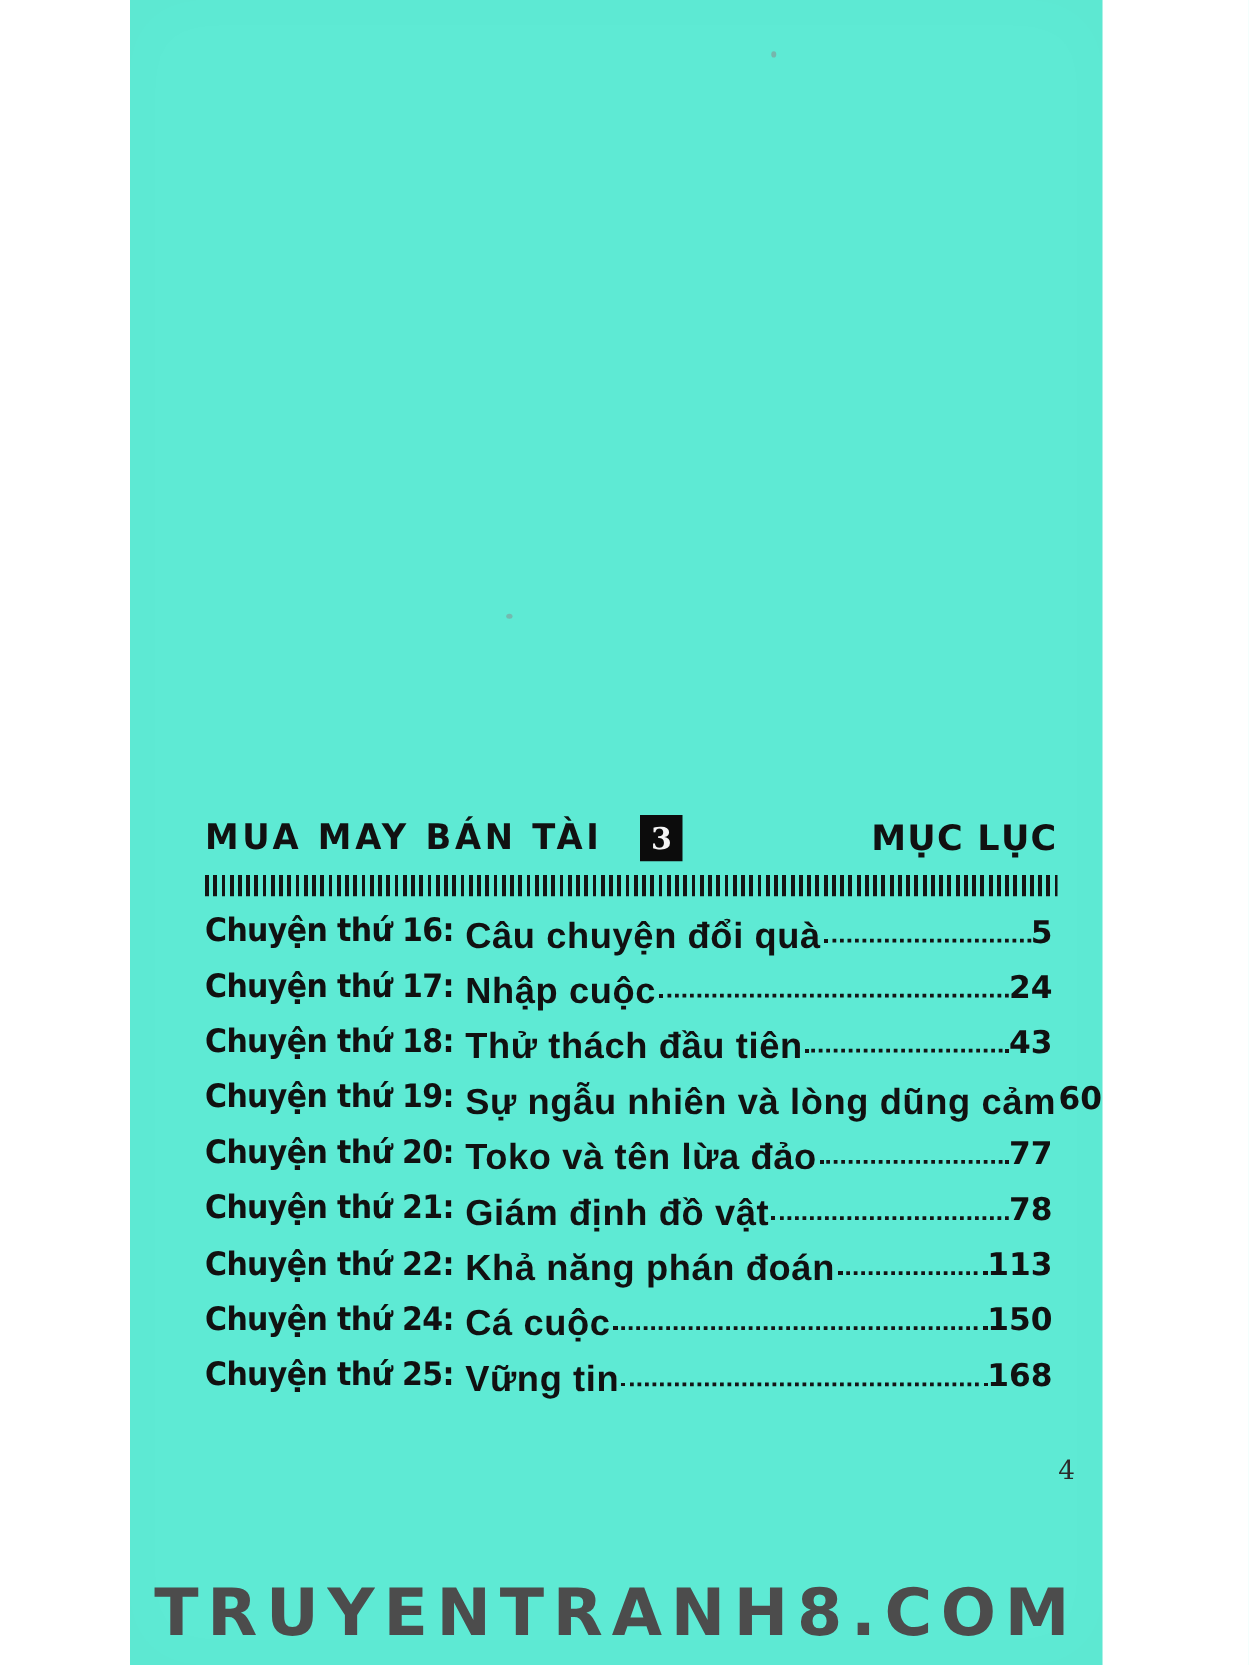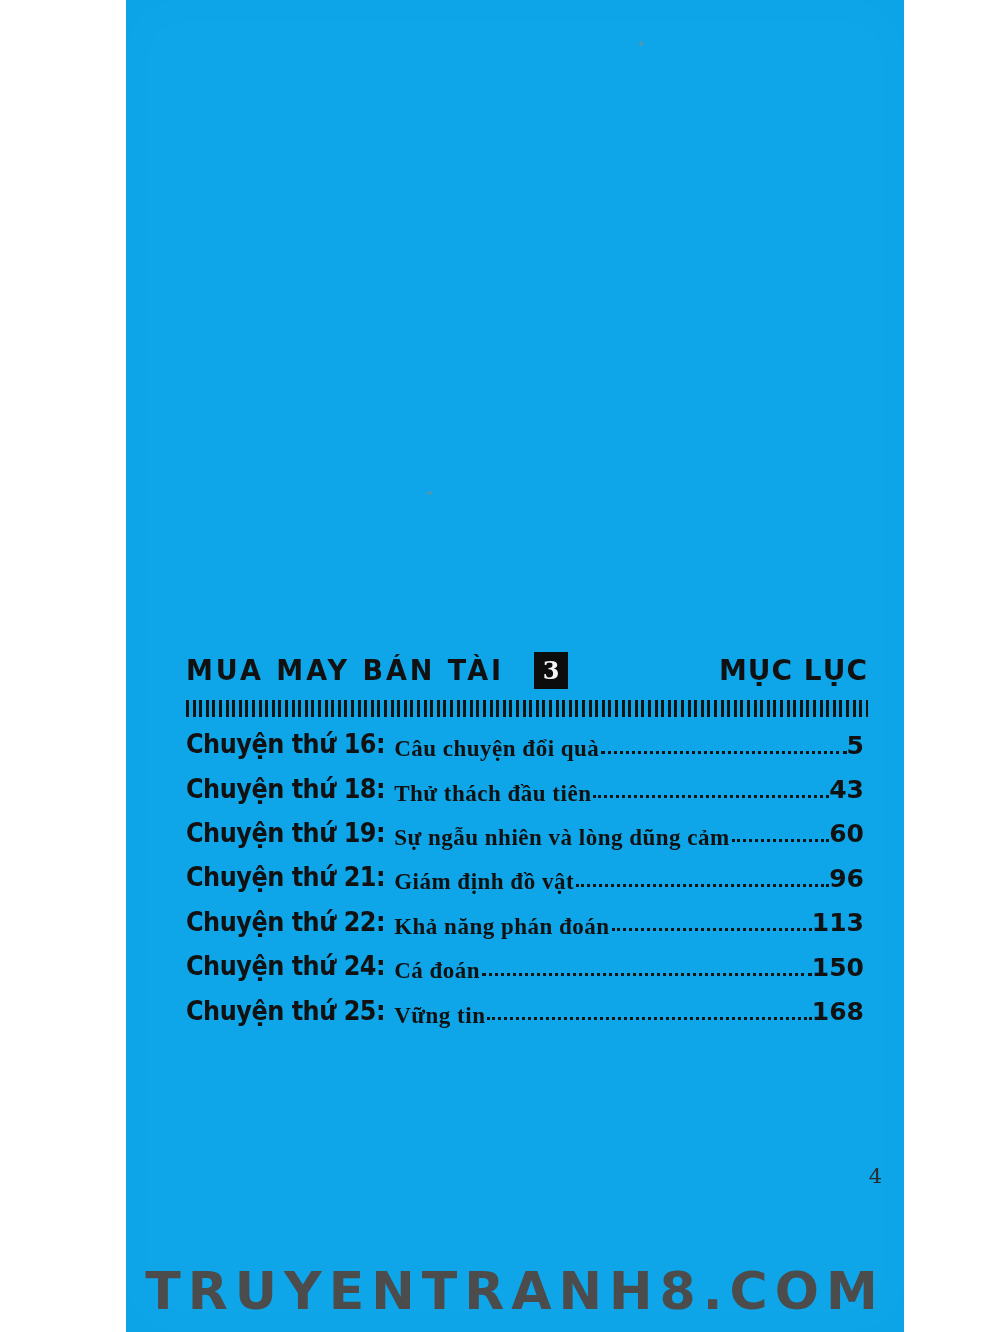--- a/index.html
+++ b/index.html
@@ -1,21 +1,21 @@
 <!DOCTYPE html>
 <html><head>
 <meta charset="utf-8">
 <style>
   * { margin: 0; padding: 0; box-sizing: border-box; }
   html, body { width: 999px; height: 1332px; background: #ffffff; overflow: hidden; }
   body { font-family: "Liberation Sans", sans-serif; color: #111111; position: relative; }
 
   .scan-page {
-    position: absolute; left: 126px; top: 0; width: 778px; height: 1332px;
-    background: #0ea5e9;
+    position: absolute; left: 104px; top: 0; width: 778px; height: 1332px;
+    background: #5eead4;
     box-shadow: inset 0 0 60px rgba(0,0,0,0.015);
   }
 
   .speck { position: absolute; background: #8a8a8a; border-radius: 50%; }
   .speck-top { left: 513px; top: 41px; width: 4px; height: 5px; opacity: .55; }
   .speck-mid { left: 301px; top: 491px; width: 5px; height: 4px; opacity: .5; }
 
   
   .toc-header {
     position: absolute; left: 60px; right: 36px; top: 650px; height: 40px;
@@ -45,22 +45,22 @@
 
   
   .toc-list { position: absolute; left: 60px; right: 40px; top: 722px; }
   .toc-row { height: 44.4px; display: flex; align-items: center; white-space: nowrap; }
   .toc-label {
     font-family: "DejaVu Sans", sans-serif;
     font-weight: 900; font-size: 24px; letter-spacing: -0.5px;
     transform: scaleY(1.08); flex: 0 0 auto;
   }
   .toc-title {
-    font-family: Liberation Serif, serif;
-    font-weight: 700; font-size: 23px; margin-left: 9px; flex: 0 0 auto;
+    font-family: Liberation Sans, sans-serif;
+    font-weight: 700; font-size: 29px; margin-left: 9px; flex: 0 0 auto;
     letter-spacing: 0.5px;
     margin-top: 10px;
   }
   .toc-leader {
     flex: 1 1 auto; height: 1px; margin-left: 2px;
     border-bottom: 3px dotted #141414; transform: translateY(8px);
   }
   .toc-page {
     font-family: "DejaVu Sans", sans-serif;
     font-weight: 700; font-size: 25px; flex: 0 0 auto; transform: translateY(1px);
@@ -95,46 +95,58 @@
   <div class="striped-bar"></div>
 
   <div class="toc-list">
     <div class="toc-row">
       <span class="toc-label">Chuyện thứ 16:</span>
       <span class="toc-title">Câu chuyện đổi quà</span>
       <span class="toc-leader"></span>
       <span class="toc-page">5</span>
     </div>
     <div class="toc-row">
+      <span class="toc-label">Chuyện thứ 17:</span>
+      <span class="toc-title">Nhập cuộc</span>
+      <span class="toc-leader"></span>
+      <span class="toc-page">24</span>
+    </div>
+    <div class="toc-row">
       <span class="toc-label">Chuyện thứ 18:</span>
       <span class="toc-title">Thử thách đầu tiên</span>
       <span class="toc-leader"></span>
       <span class="toc-page">43</span>
     </div>
     <div class="toc-row">
       <span class="toc-label">Chuyện thứ 19:</span>
       <span class="toc-title">Sự ngẫu nhiên và lòng dũng cảm</span>
       <span class="toc-leader"></span>
       <span class="toc-page">60</span>
     </div>
     <div class="toc-row">
+      <span class="toc-label">Chuyện thứ 20:</span>
+      <span class="toc-title">Toko và tên lừa đảo</span>
+      <span class="toc-leader"></span>
+      <span class="toc-page">77</span>
+    </div>
+    <div class="toc-row">
       <span class="toc-label">Chuyện thứ 21:</span>
       <span class="toc-title">Giám định đồ vật</span>
       <span class="toc-leader"></span>
-      <span class="toc-page">96</span>
+      <span class="toc-page">78</span>
     </div>
     <div class="toc-row">
       <span class="toc-label">Chuyện thứ 22:</span>
       <span class="toc-title">Khả năng phán đoán</span>
       <span class="toc-leader"></span>
       <span class="toc-page">113</span>
     </div>
     <div class="toc-row">
       <span class="toc-label">Chuyện thứ 24:</span>
-      <span class="toc-title">Cá đoán</span>
+      <span class="toc-title">Cá cuộc</span>
       <span class="toc-leader"></span>
       <span class="toc-page">150</span>
     </div>
     <div class="toc-row">
       <span class="toc-label">Chuyện thứ 25:</span>
       <span class="toc-title">Vững tin</span>
       <span class="toc-leader"></span>
       <span class="toc-page">168</span>
     </div>
   </div>

